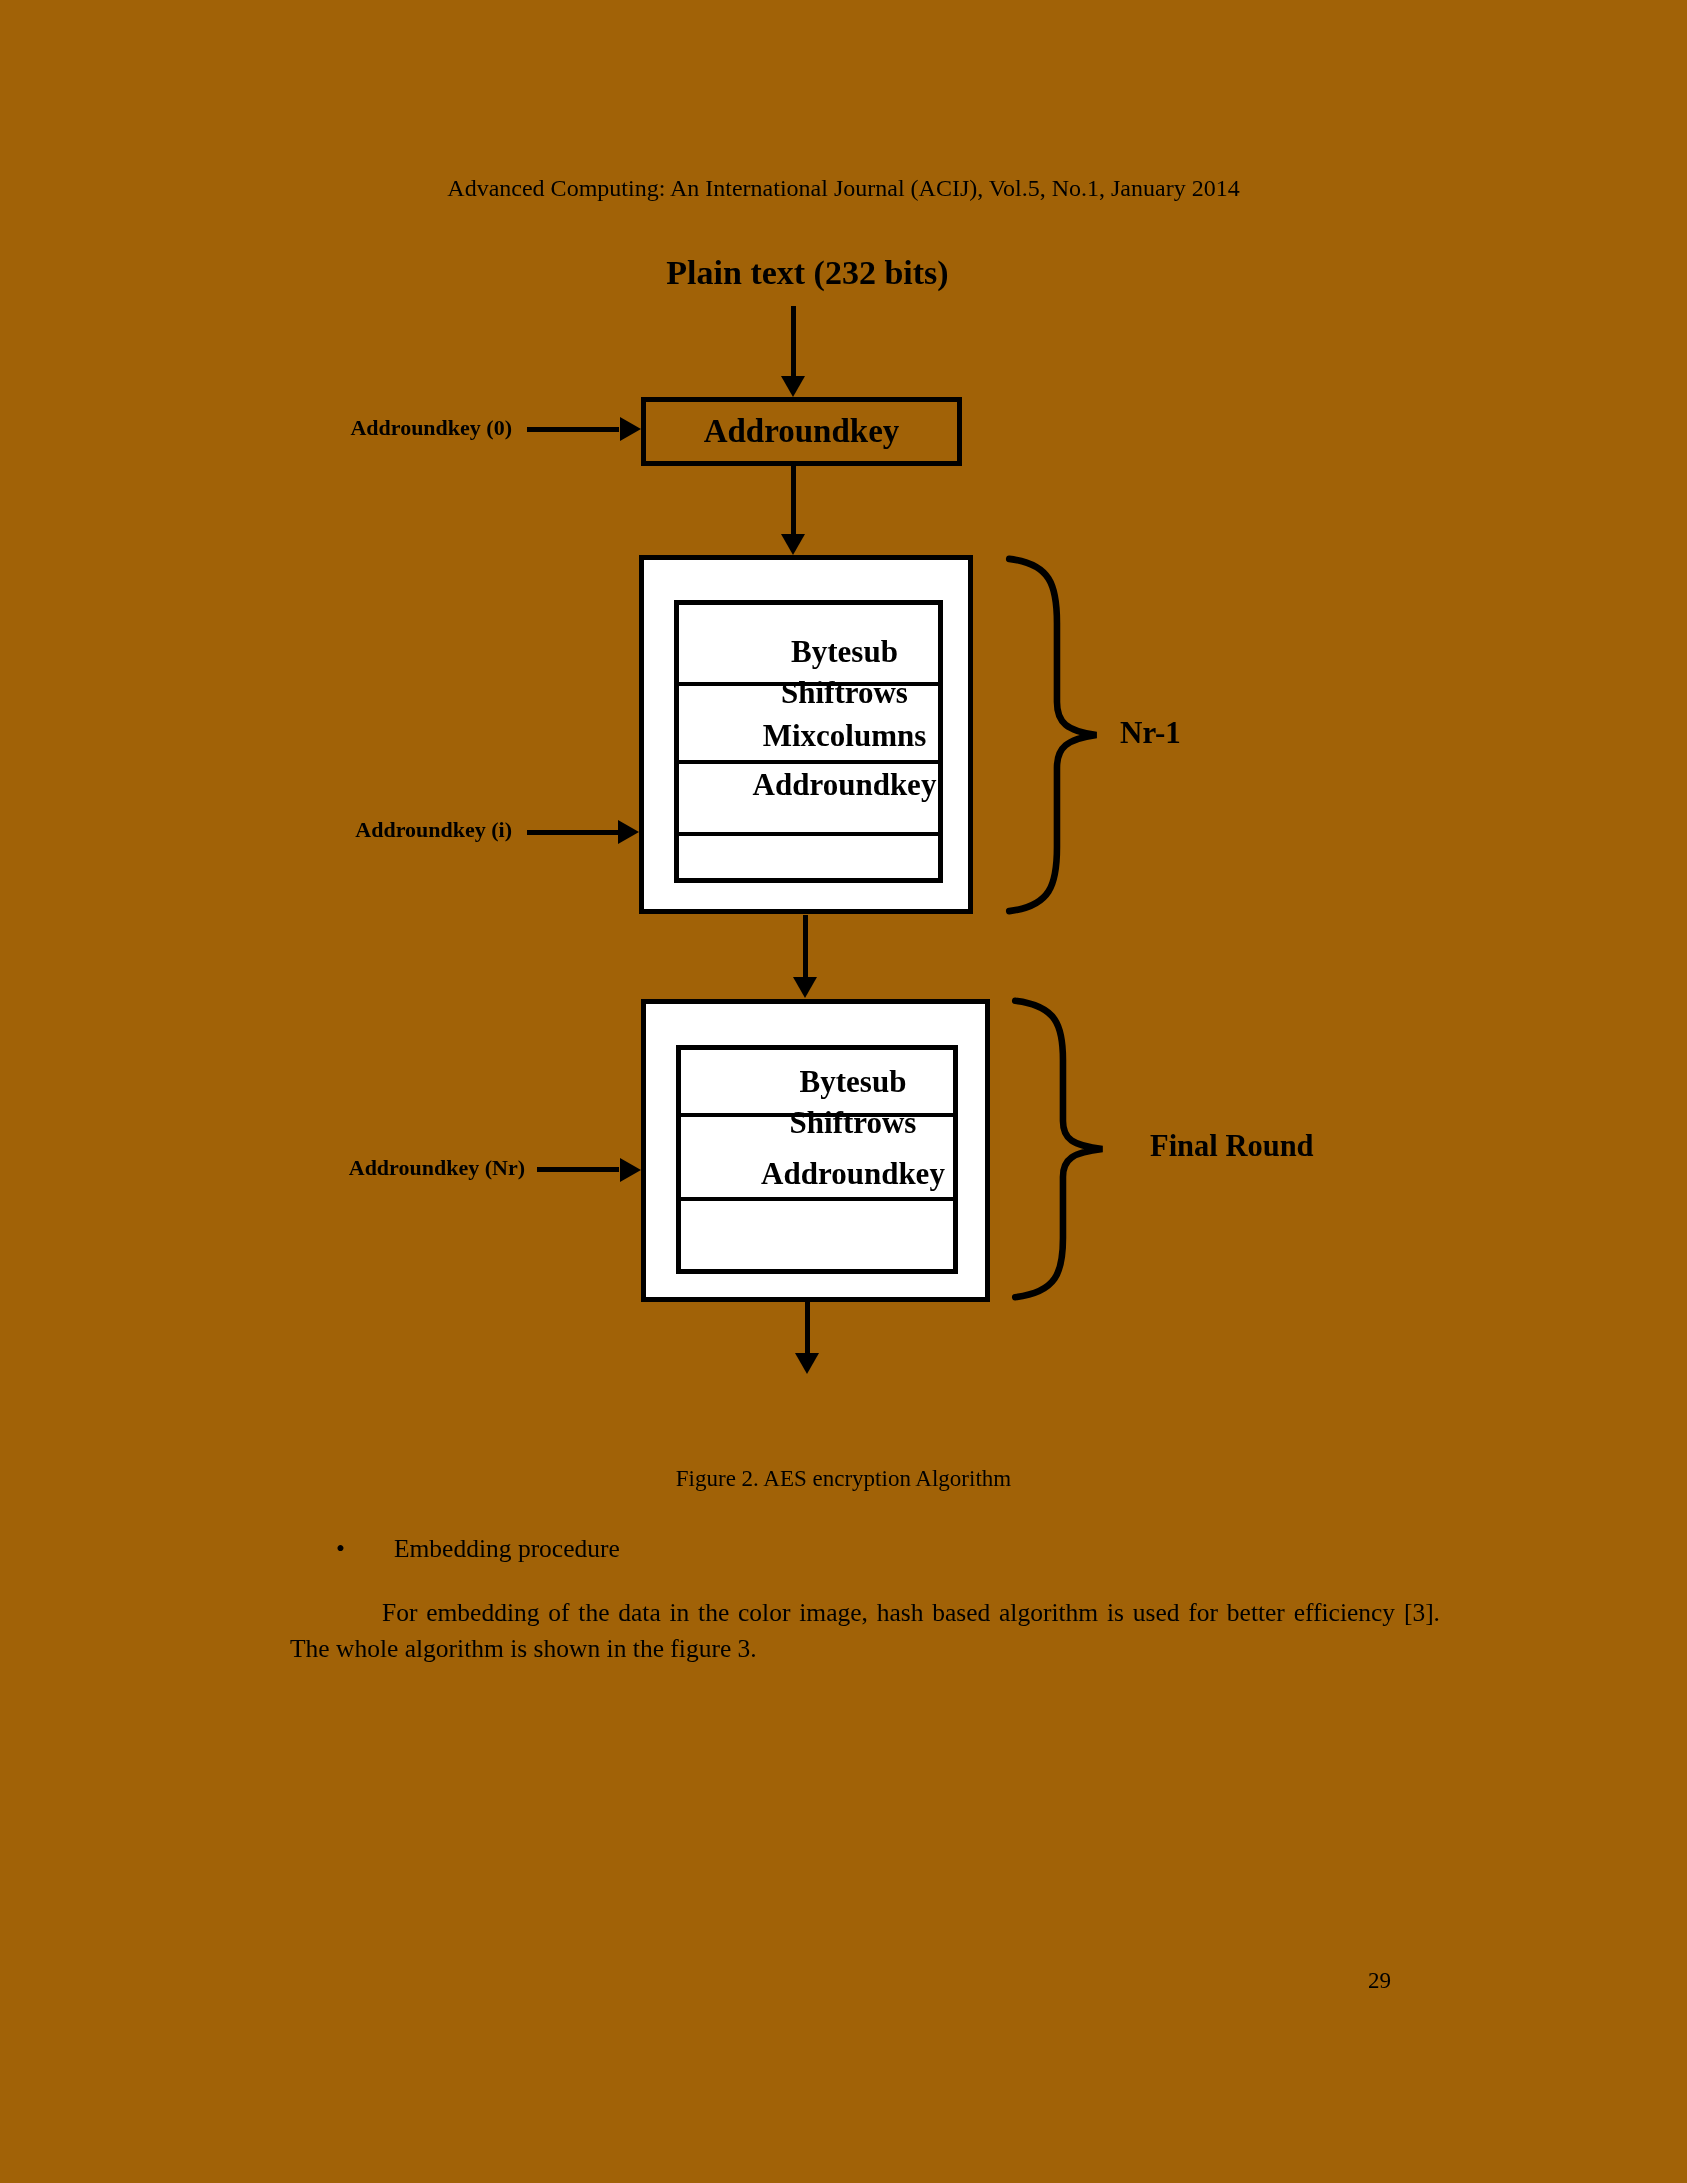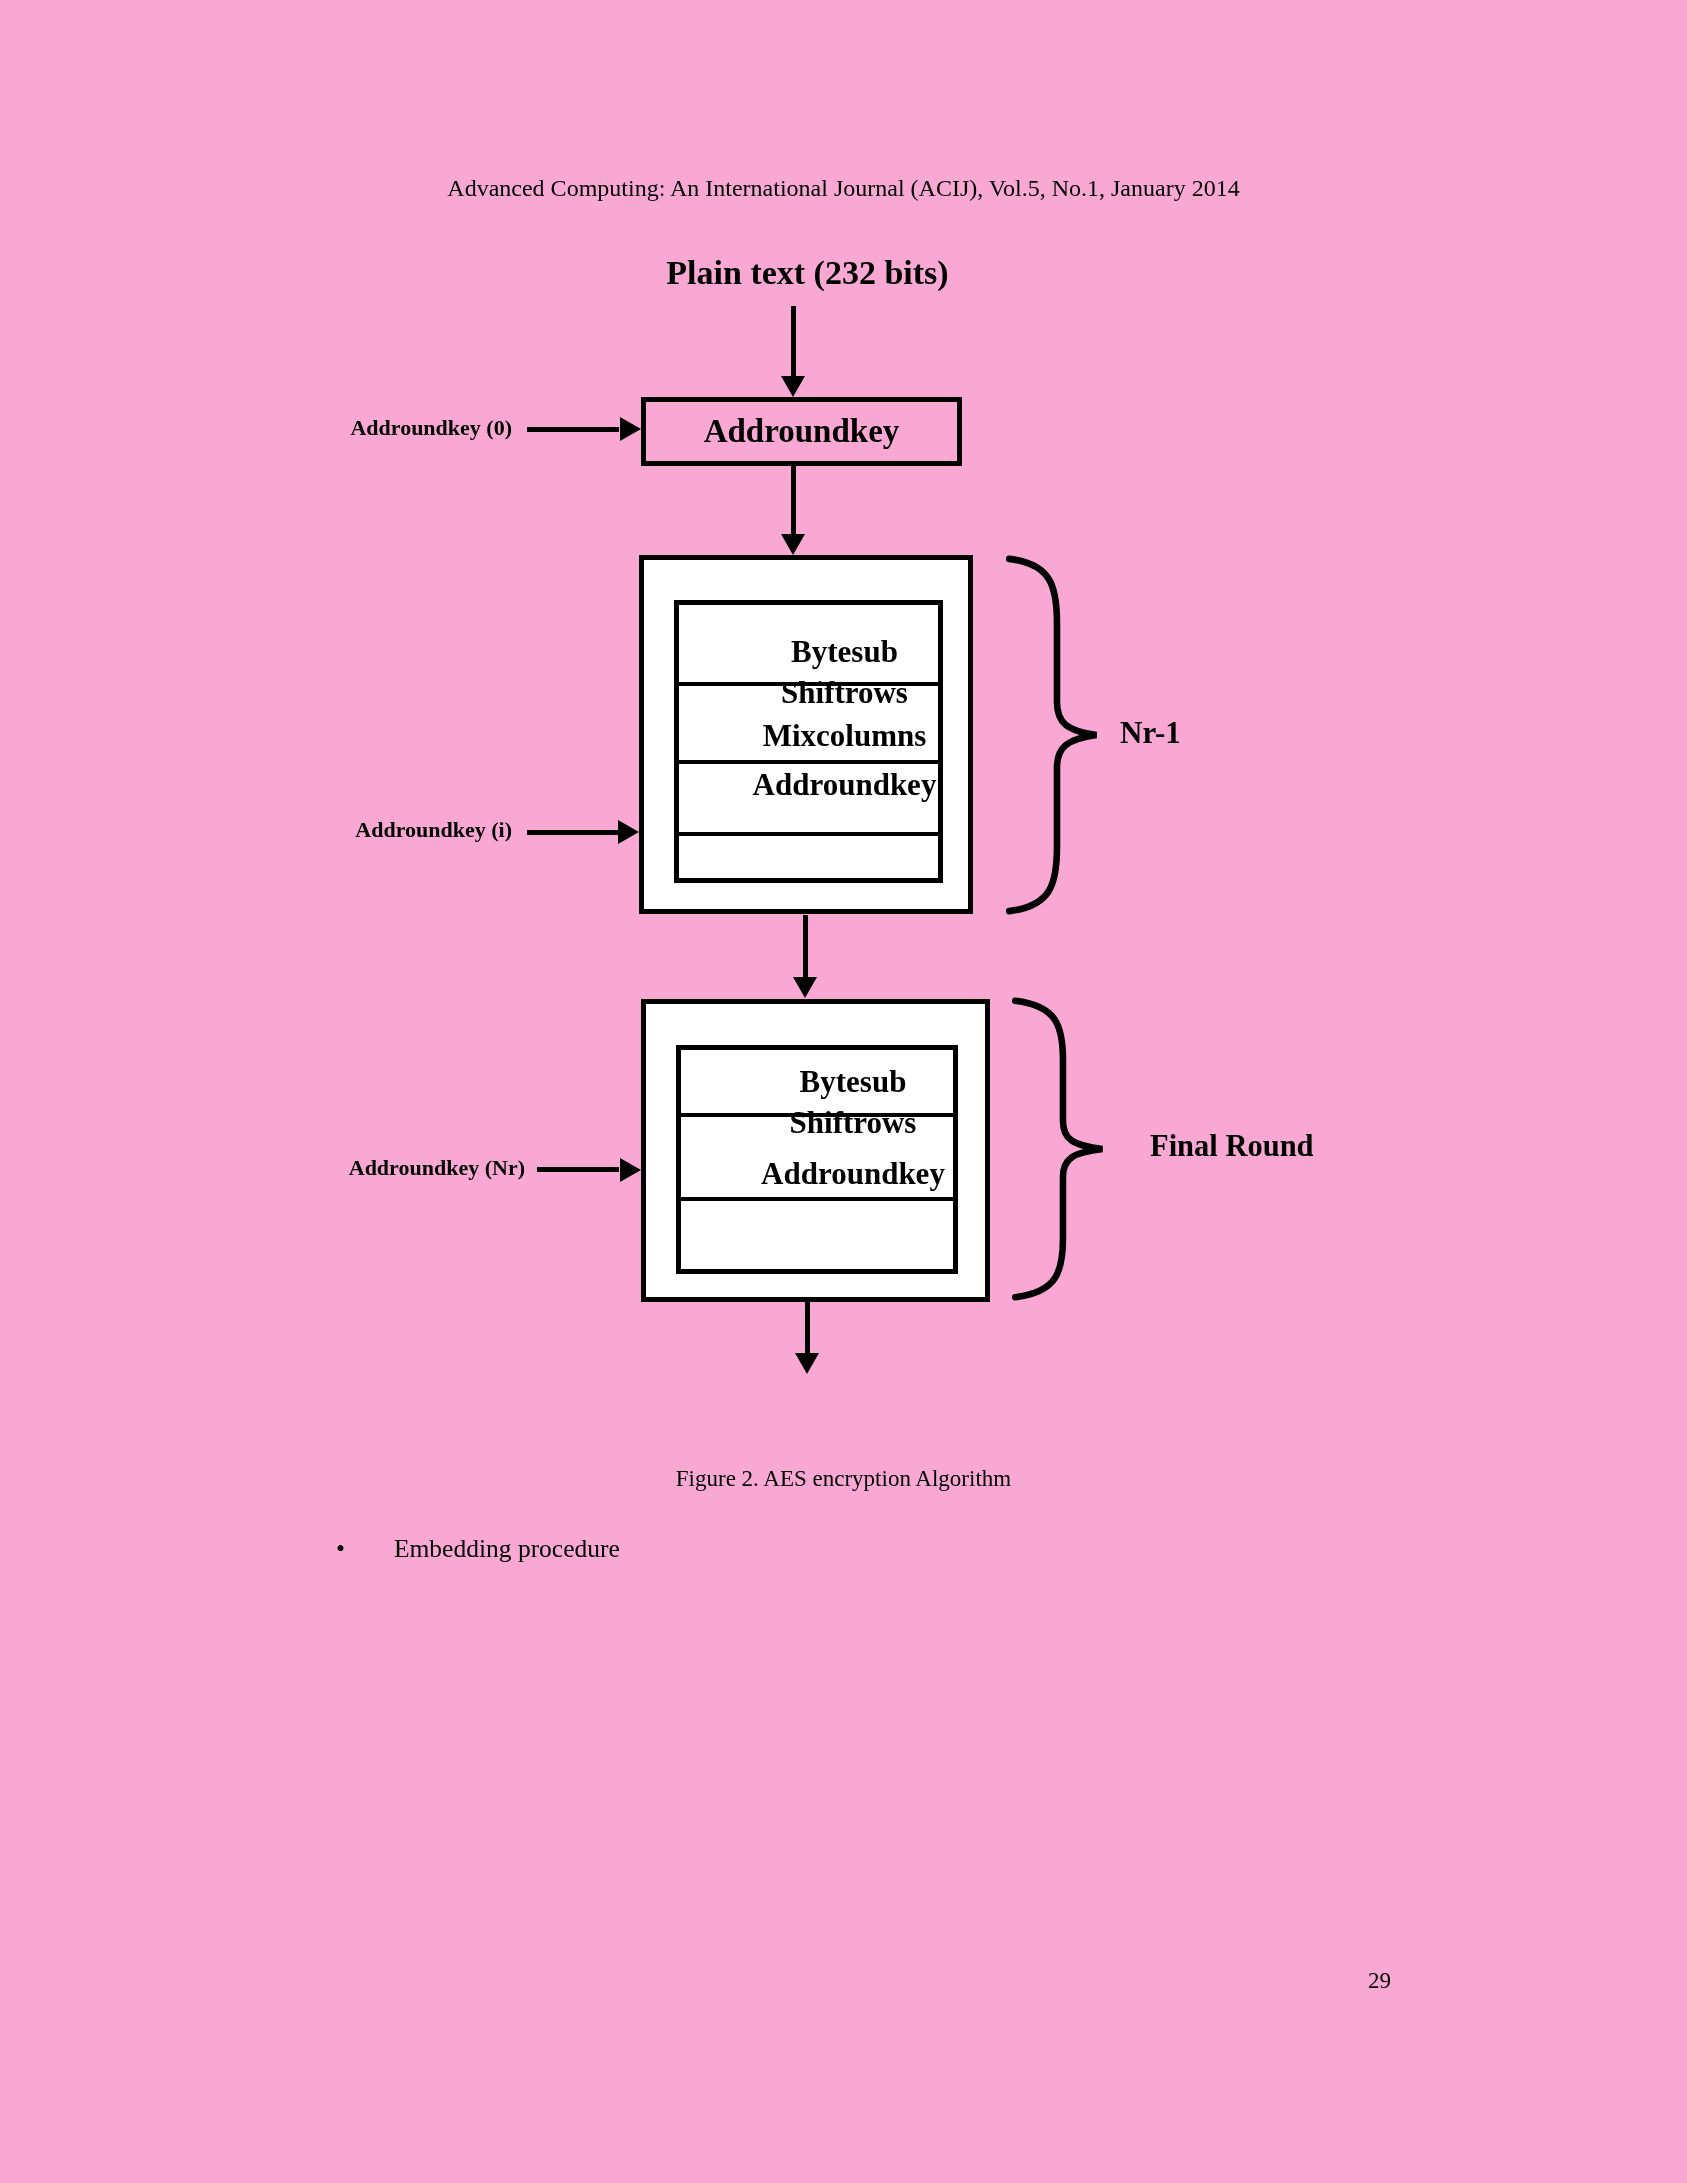--- a/index.html
+++ b/index.html
@@ -1,16 +1,16 @@
 <!DOCTYPE html>
 <html style="font-size:13px"><head>
 <meta charset="utf-8">
 <style>
   html,body{margin:0;padding:0;background:#fff;}
-  #page{position:relative;width:1687px;height:2183px;background:#f9a8d4;
+  #page{position:relative;width:1687px;height:2183px;background:#a16207;
         font-family:"Liberation Serif", serif;color:#000;overflow:hidden;}
 
   .abs{position:absolute;}
   .ctr{text-align:center;}
 
   .journal-header{left:0;top:175px;width:1687px;font-size:24px;}
   .plain-label{left:0;top:254px;width:1615px;font-size:34px;font-weight:bold;}
   .cipher-label{left:0;top:1381px;width:1585px;font-size:33px;font-weight:bold;}
   .fig-caption{left:0;top:1466px;width:1687px;font-size:23px;}
 
@@ -111,17 +111,18 @@
   <div class="head-down" style="left:795px;top:1353px;"></div>
 
 
   <div class="abs ctr fig-caption">Figure 2. AES encryption Algorithm</div>
 
   <div class="bullet-row">
     <span>•</span>
     <span>Embedding procedure</span>
   </div>
 
+  <div class="para">For embedding of the data in the color image, hash based algorithm is used for better efficiency [3]. The whole algorithm is shown in the figure 3.</div>
 
   <div class="pagenum">29</div>
 
 </div>
 
 
 </body></html>

